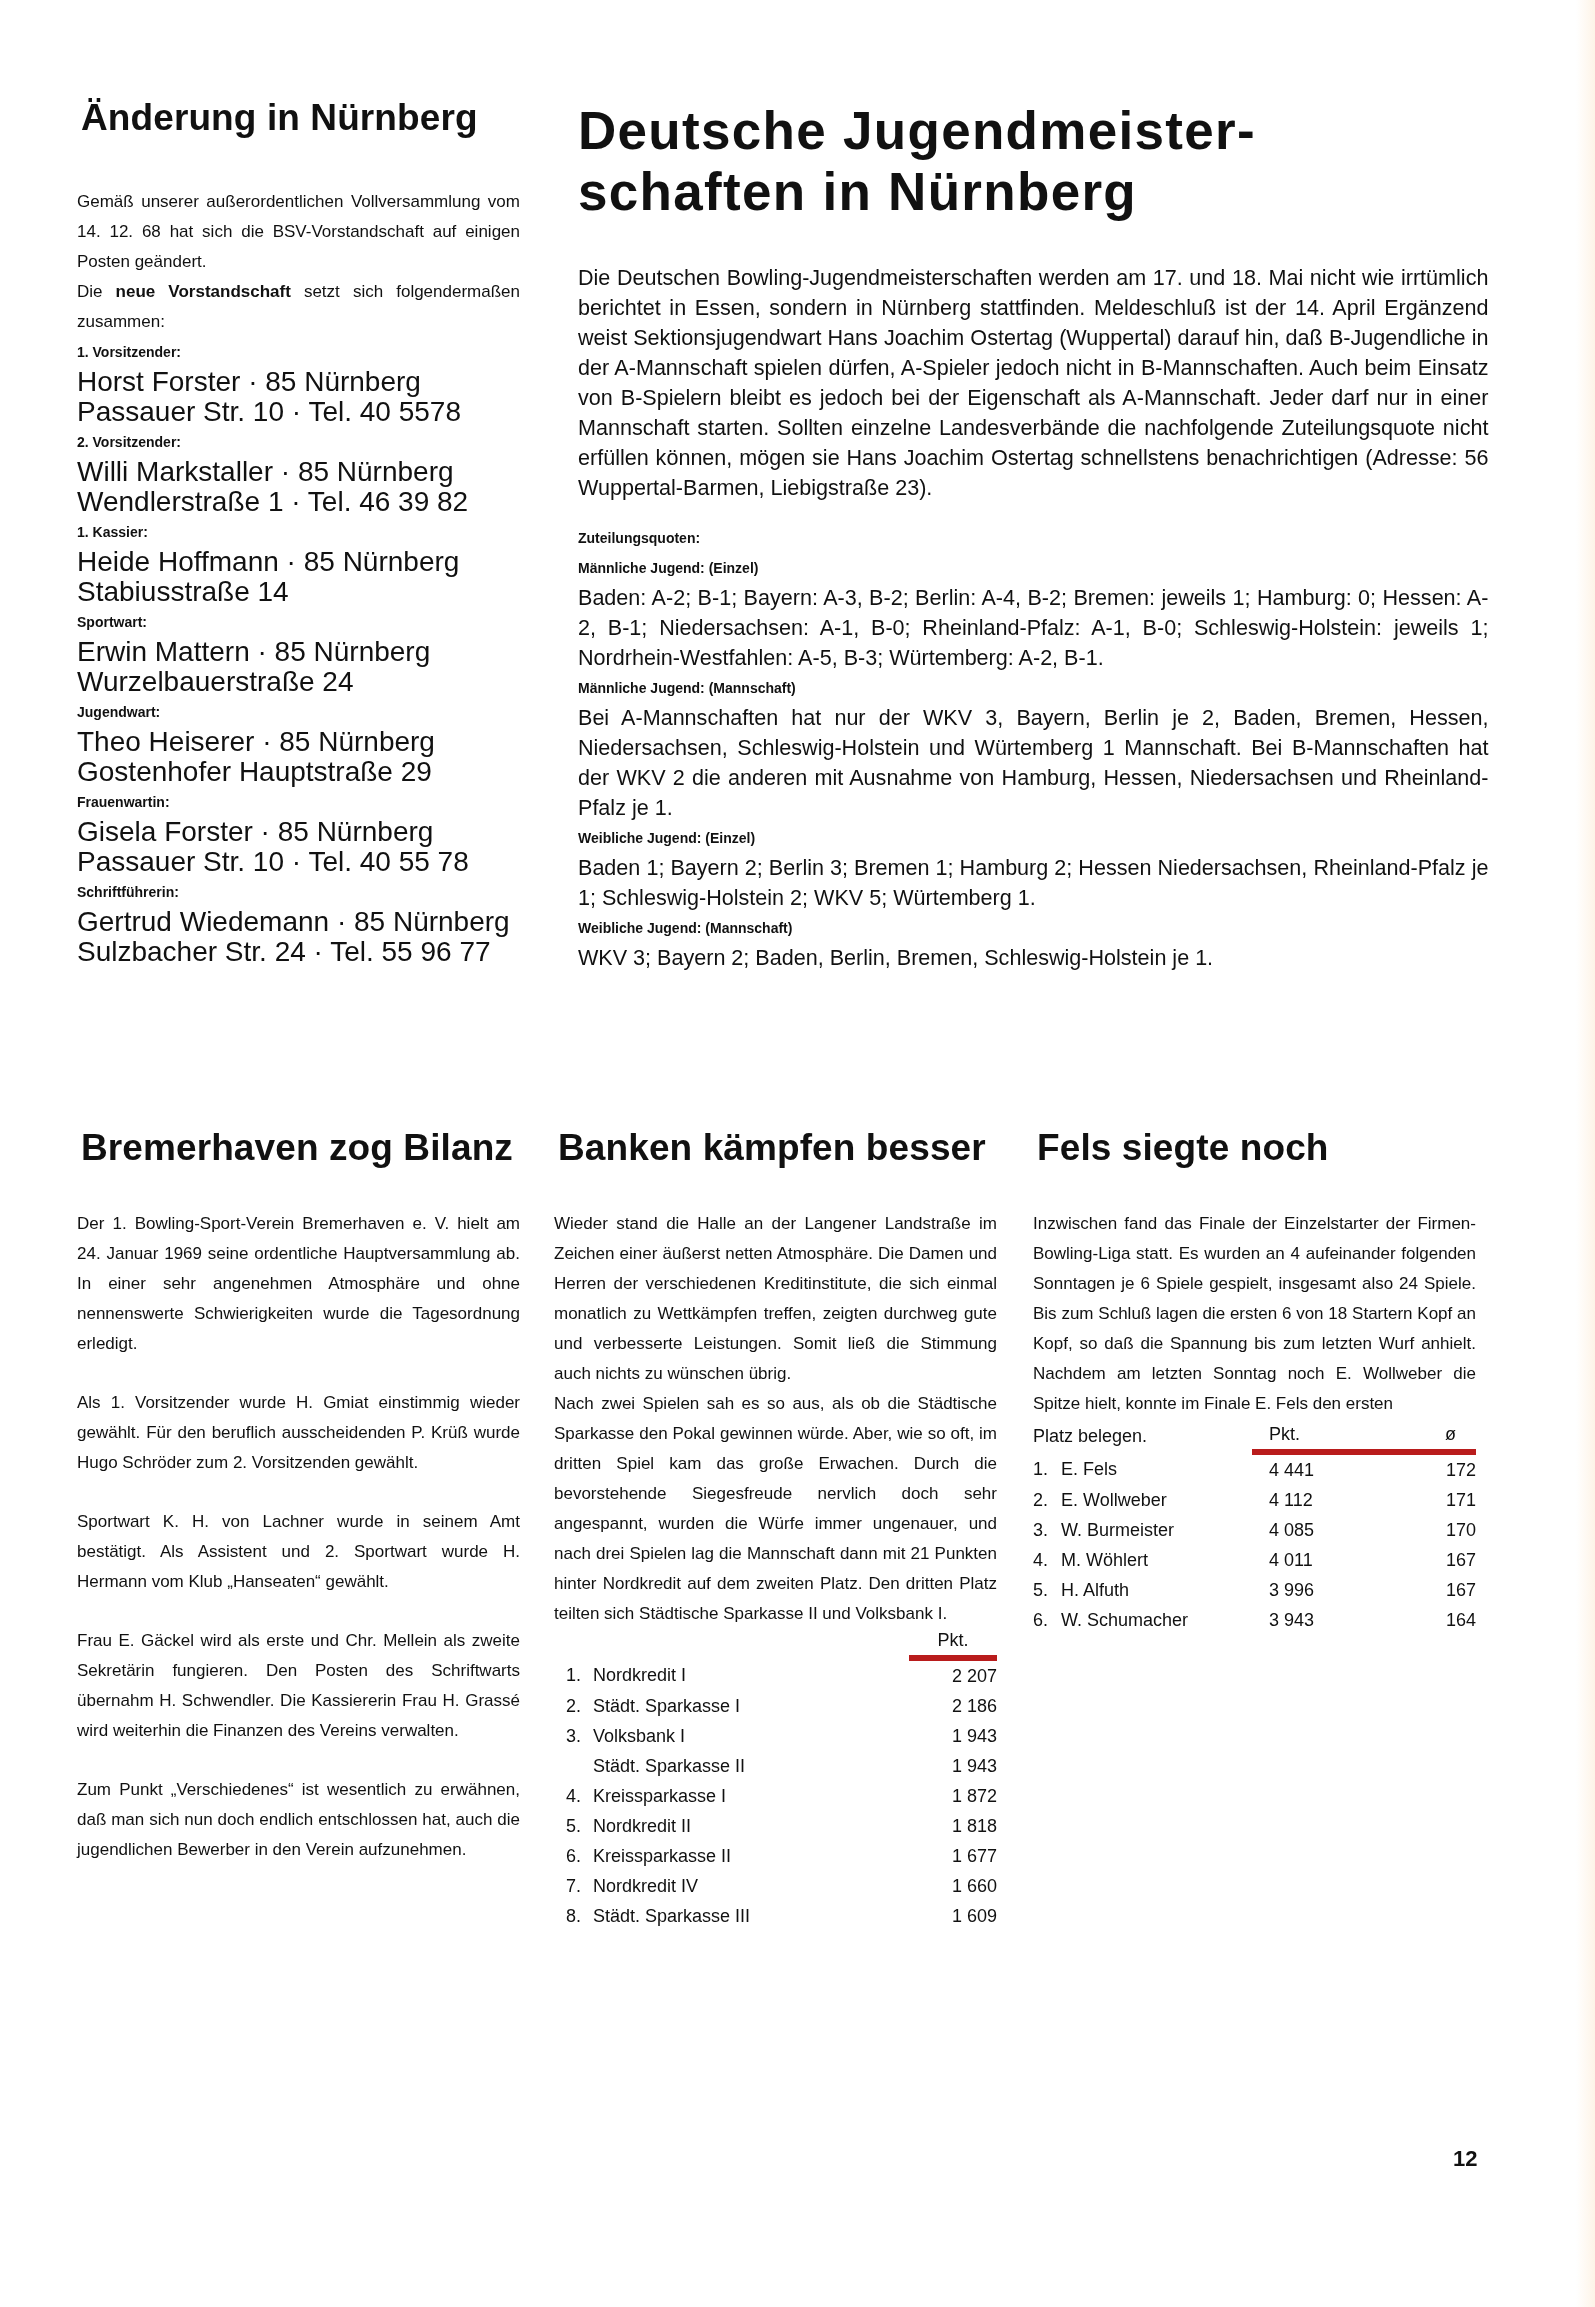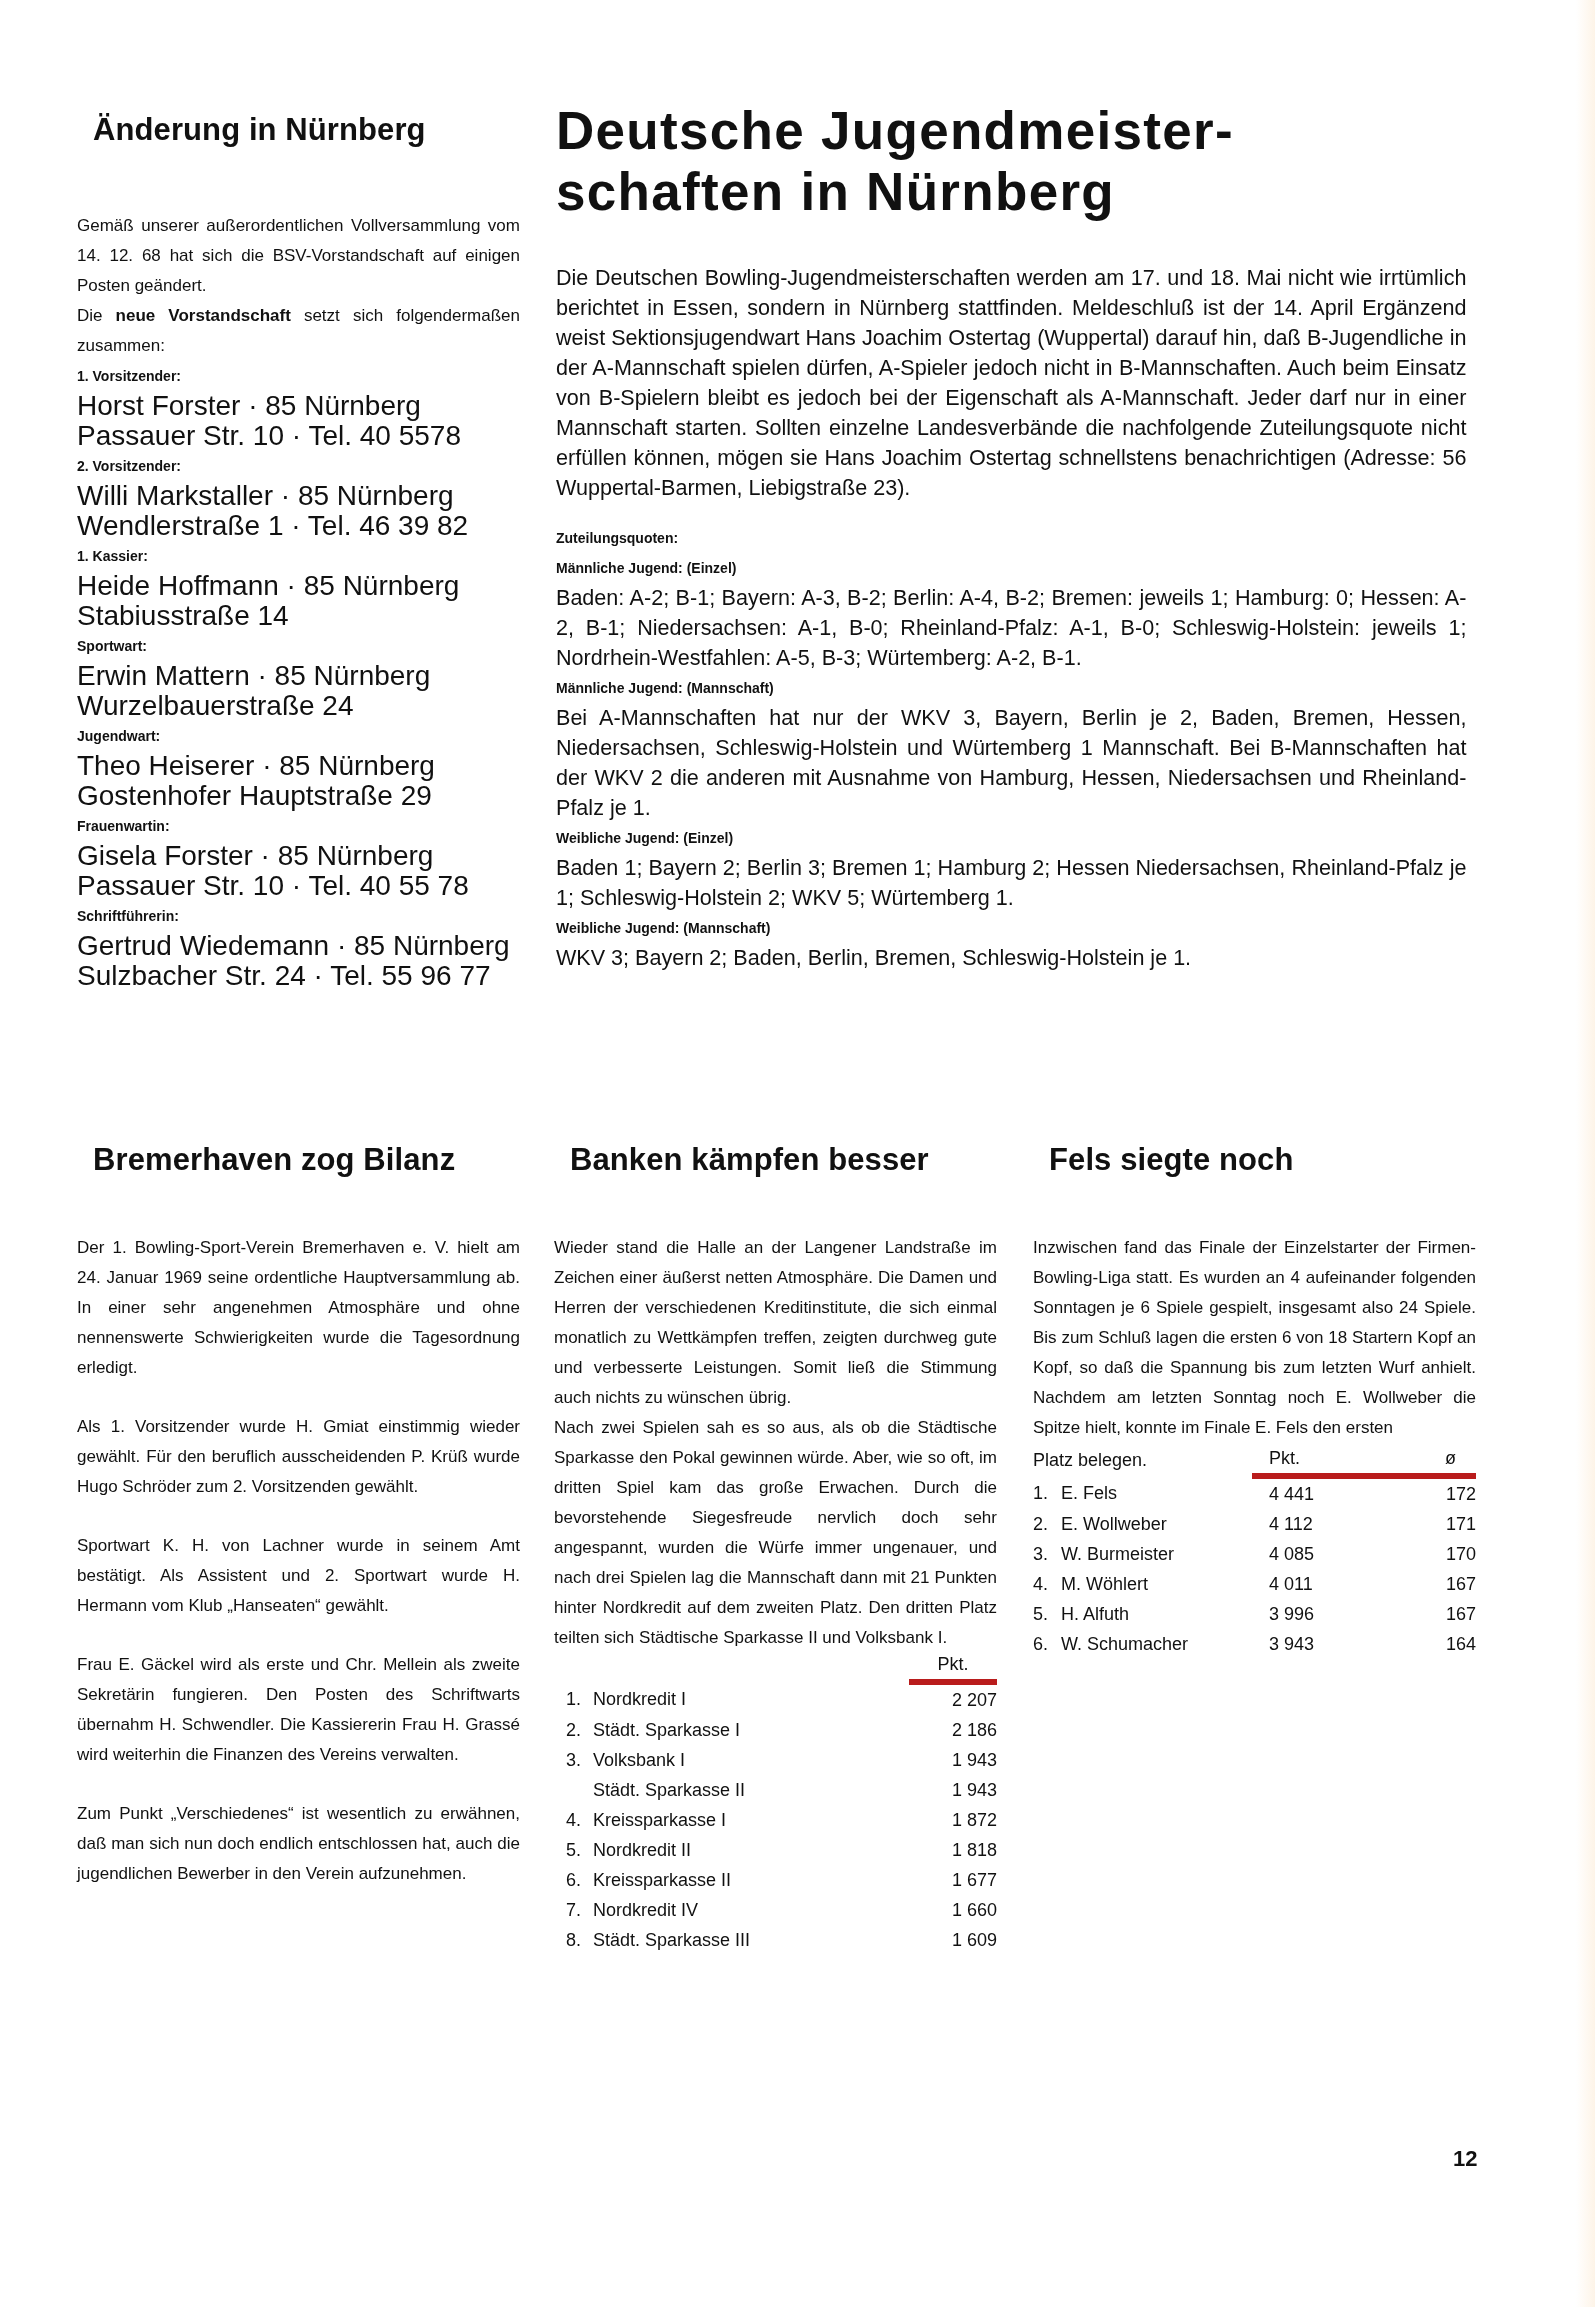--- a/index.html
+++ b/index.html
@@ -6,21 +6,21 @@
   body {
     width: 1596px; height: 2307px; position: relative; overflow: hidden;
     background: #ffffff;
     font-family: "Liberation Sans", sans-serif;
     color: #111111;
   }
   .edge { position: absolute; top: 0; right: 0; width: 20px; height: 2307px;
     background: linear-gradient(to right, #ffffff, #fdf3e6); }
   .col { position: absolute; }
   .h-small { font-family: "Liberation Sans", sans-serif; font-weight: 700;
-    font-size: 31px; line-height: 37px; margin: 16px; letter-spacing: 0.1px; }
+    font-size: 37px; line-height: 37px; margin: 4px; letter-spacing: 0.1px; }
   .h-big { font-family: "Liberation Sans", sans-serif; font-weight: 700;
     font-size: 53px; line-height: 61px; margin: 0; letter-spacing: 1.3px; }
   .body { font-size: 17px; line-height: 30px; text-align: justify; margin: 0; }
   .cond { font-size: 22px; line-height: 30px; margin: 0; text-align: justify;
     transform: scaleX(0.98); transform-origin: left top; }
   .b { font-weight: 700; }
   .para-gap { height: 29px; }
   .role { font-weight: 700; font-size: 14px; line-height: 30px; }
   .line { font-size: 28px; line-height: 30px; white-space: nowrap; }
   table.res { border-collapse: collapse; font-size: 18px; }
@@ -72,21 +72,21 @@
         <div class="line">Passauer Str. 10 · Tel. 40 55 78</div>
       </div>
     <div>
         <div class="role">Schriftführerin:</div>
         <div class="line">Gertrud Wiedemann · 85 Nürnberg</div>
         <div class="line">Sulzbacher Str. 24 · Tel. 55 96 77</div>
       </div>
   </div>
 </div>
 
-<div class="col" style="left:556px; top:100px; width:929px;">
+<div class="col" style="left:578px; top:100px; width:929px;">
   <h1 class="h-big"><span>Deutsche Jugendmeister-</span><br><span>schaften in Nürnberg</span></h1>
   <div style="height:41px"></div>
   <p class="cond">Die Deutschen Bowling-Jugendmeisterschaften werden am 17. und 18. Mai nicht wie irrtümlich berichtet in Essen, sondern in Nürnberg stattfinden. Meldeschluß ist der 14. April Ergänzend weist Sektionsjugendwart Hans Joachim Ostertag (Wuppertal) darauf hin, daß B-Jugendliche in der A-Mannschaft spielen dürfen, A-Spieler jedoch nicht in B-Mannschaften. Auch beim Einsatz von B-Spielern bleibt es jedoch bei der Eigenschaft als A-Mannschaft. Jeder darf nur in einer Mannschaft starten. Sollten einzelne Landesverbände die nachfolgende Zuteilungsquote nicht erfüllen können, mögen sie Hans Joachim Ostertag schnellstens benachrichtigen (Adresse: 56 Wuppertal-Barmen, Liebigstraße 23).</p>
   <div style="height:20px"></div>
   <div class="role">Zuteilungsquoten:</div>
   <div>
     <div class="role">Männliche Jugend: (Einzel)</div>
     <p class="cond">Baden: A-2; B-1; Bayern: A-3, B-2; Berlin: A-4, B-2; Bremen: jeweils 1; Hamburg: 0; Hessen: A-2, B-1; Niedersachsen: A-1, B-0; Rheinland-Pfalz: A-1, B-0; Schleswig-Holstein: jeweils 1; Nordrhein-Westfahlen: A-5, B-3; Würtemberg: A-2, B-1.</p>
   </div>
   <div>

